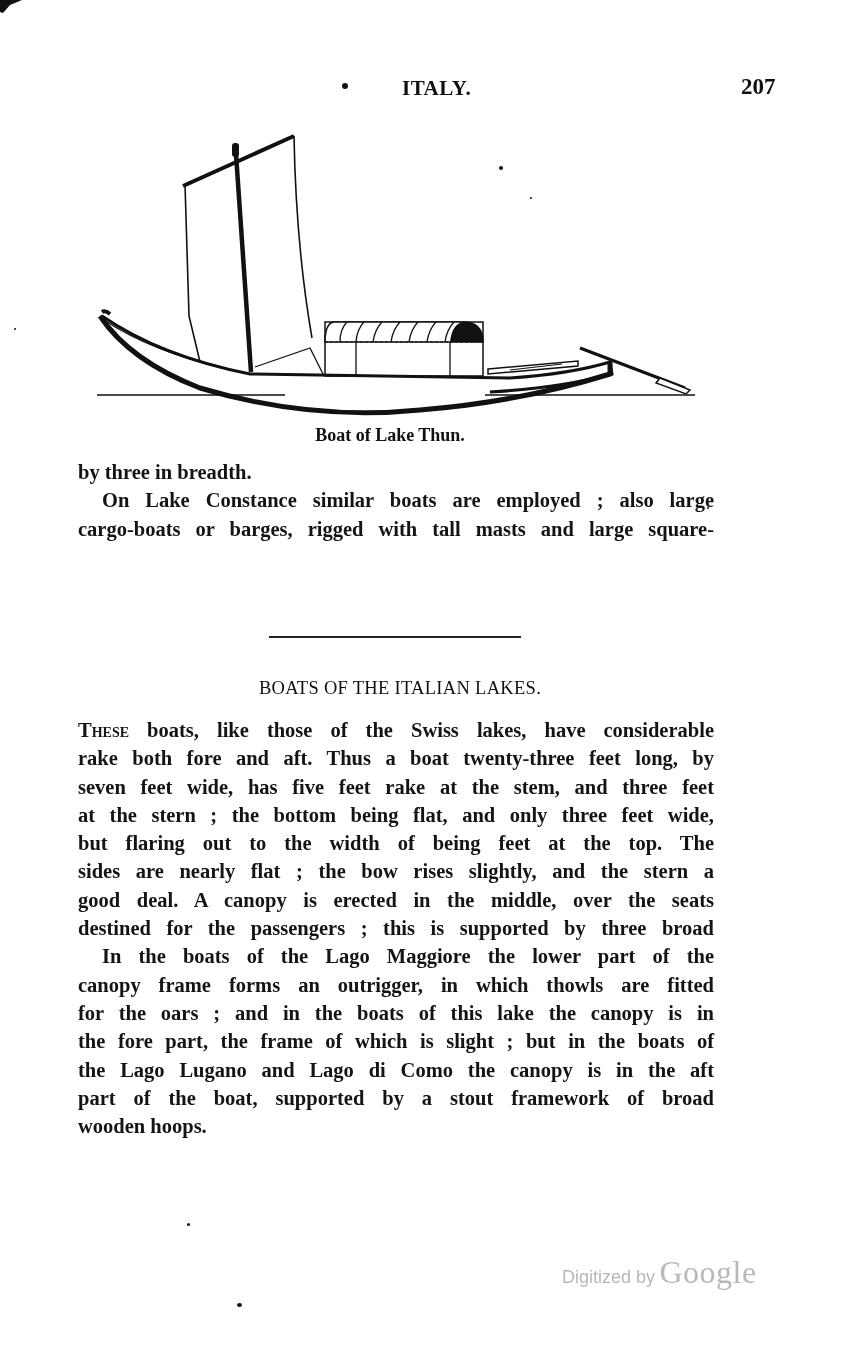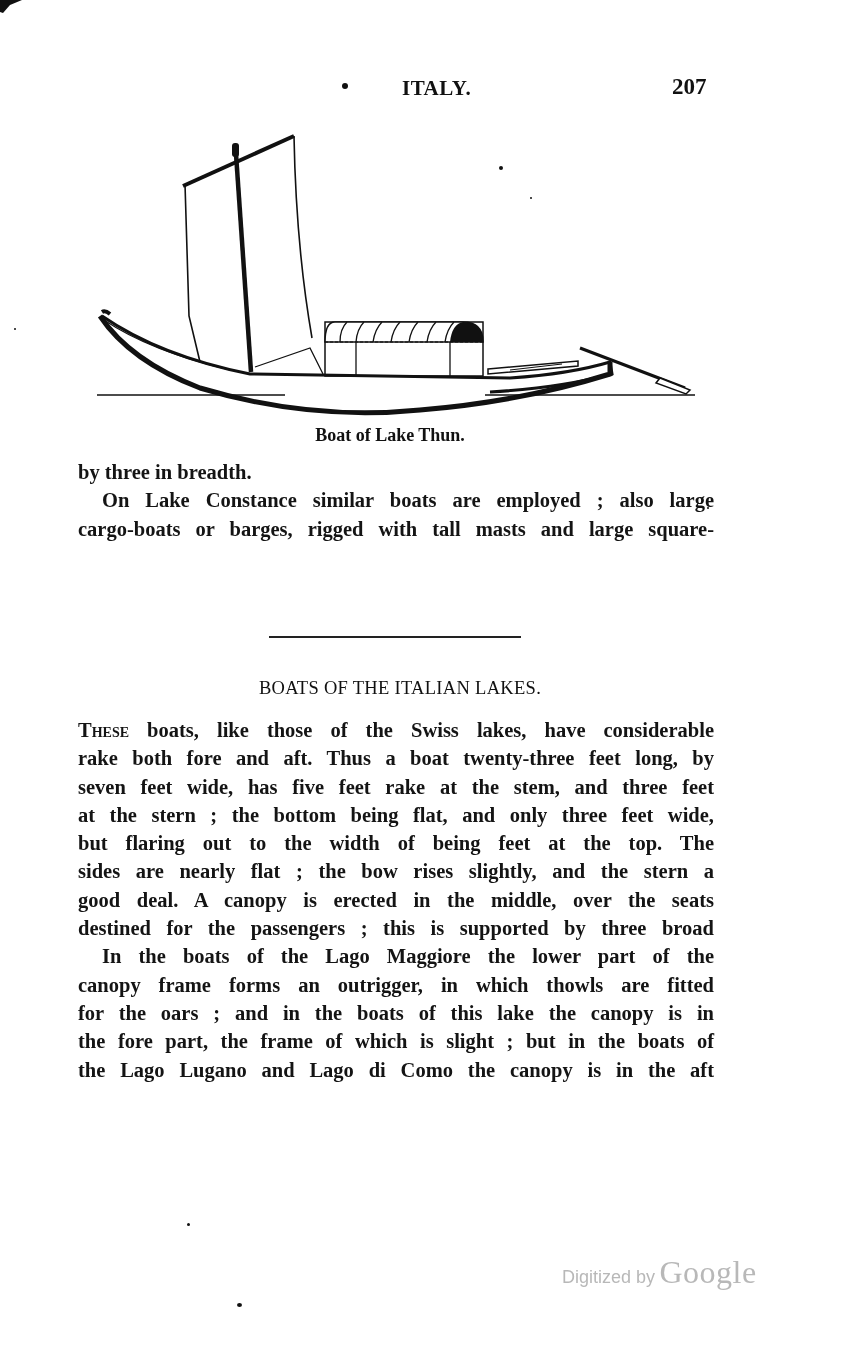--- a/index.html
+++ b/index.html
@@ -13,21 +13,21 @@
     }
     .running-head {
       position: absolute; top: 74px; left: 0; width: 860px; height: 30px; margin-left: 48px;
     }
     .rh-dot { position: absolute; left: 294px; top: 9px; width: 6px; height: 6px; background: #111; border-radius: 50%; }
     .rh-title {
       position: absolute; left: 354px; top: 2px;
       font-family: "Liberation Serif", serif; font-weight: bold; font-size: 21px; letter-spacing: 0.5px;
     }
     .rh-page {
-      position: absolute; left: 624px; top: 0px;
+      position: absolute; left: 693px; top: 0px;
       font-family: "Liberation Serif", serif; font-weight: bold; font-size: 23px;
     }
     .figure {
       position: absolute; left: 90px; top: 126px; width: 620px; height: 290px;
     }
     .figure svg { width: 620px; height: 290px; display: block; }
     .caption {
       position: absolute; top: 425px; left: 0; width: 780px; text-align: center;
       font-family: "Liberation Serif", serif; font-weight: bold; font-size: 18px;
     }
@@ -130,20 +130,22 @@
   <span class="line">at the stern ; the bottom being flat, and only three feet wide,</span>
   <span class="line">but flaring out to the width of being feet at the top.  The</span>
   <span class="line">sides are nearly flat ; the bow rises slightly, and the stern a</span>
   <span class="line">good deal.  A canopy is erected in the middle, over the seats</span>
   <span class="line">destined for the passengers ; this is supported by three broad</span>
   <span class="line indent">In the boats of the Lago Maggiore the lower part of the</span>
   <span class="line">canopy frame forms an outrigger, in which thowls are fitted</span>
   <span class="line">for the oars ; and in the boats of this lake the canopy is in</span>
   <span class="line">the fore part, the frame of which is slight ; but in the boats of</span>
   <span class="line">the Lago Lugano and Lago di Como the canopy is in the aft</span>
+  <span class="line">part of the boat, supported by a stout framework of broad</span>
+  <span class="line last">wooden hoops.</span>
 </div>
 
 <span class="speck" style="left:187px;top:1223px;width:3px;height:3px;"></span>
 <span class="speck" style="left:237px;top:1303px;width:5px;height:4px;"></span>
 <span class="speck" style="left:14px;top:328px;width:2px;height:2px;"></span>
 <span class="speck" style="left:707px;top:507px;width:2px;height:2px;"></span>
 
 <div class="watermark">
   <span class="wm-small">Digitized by</span>
   <span class="wm-brand">Google</span>

